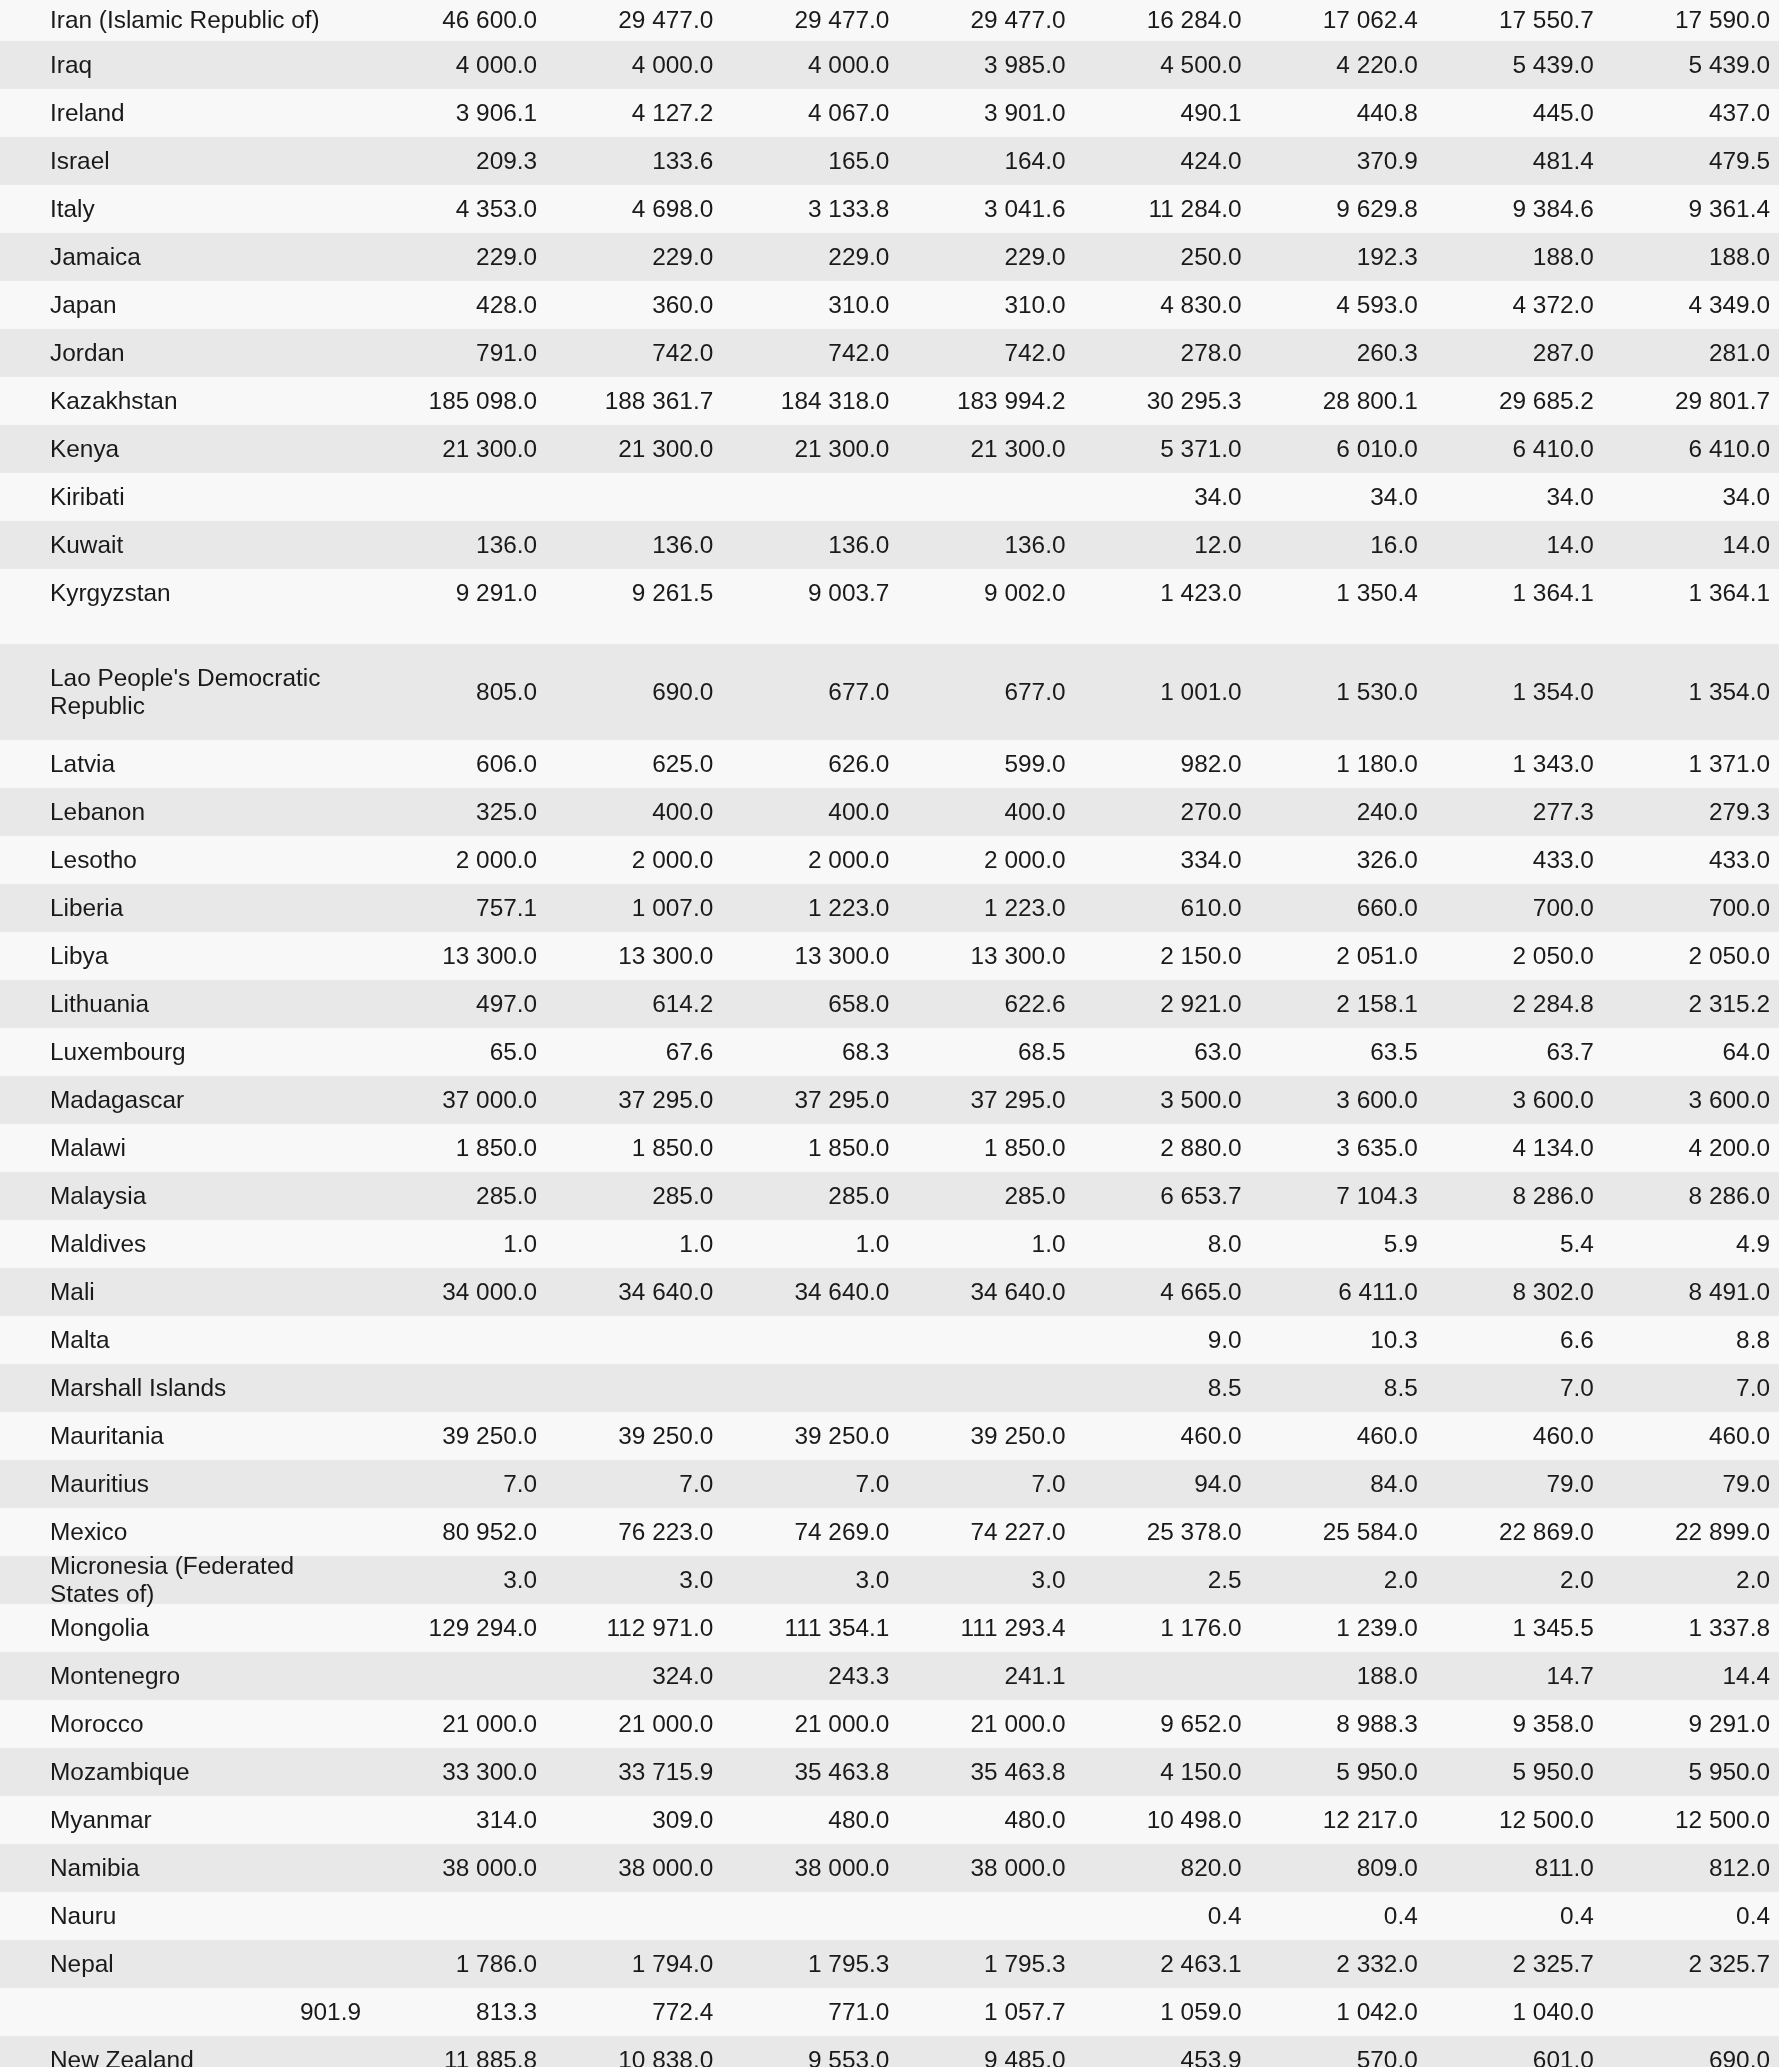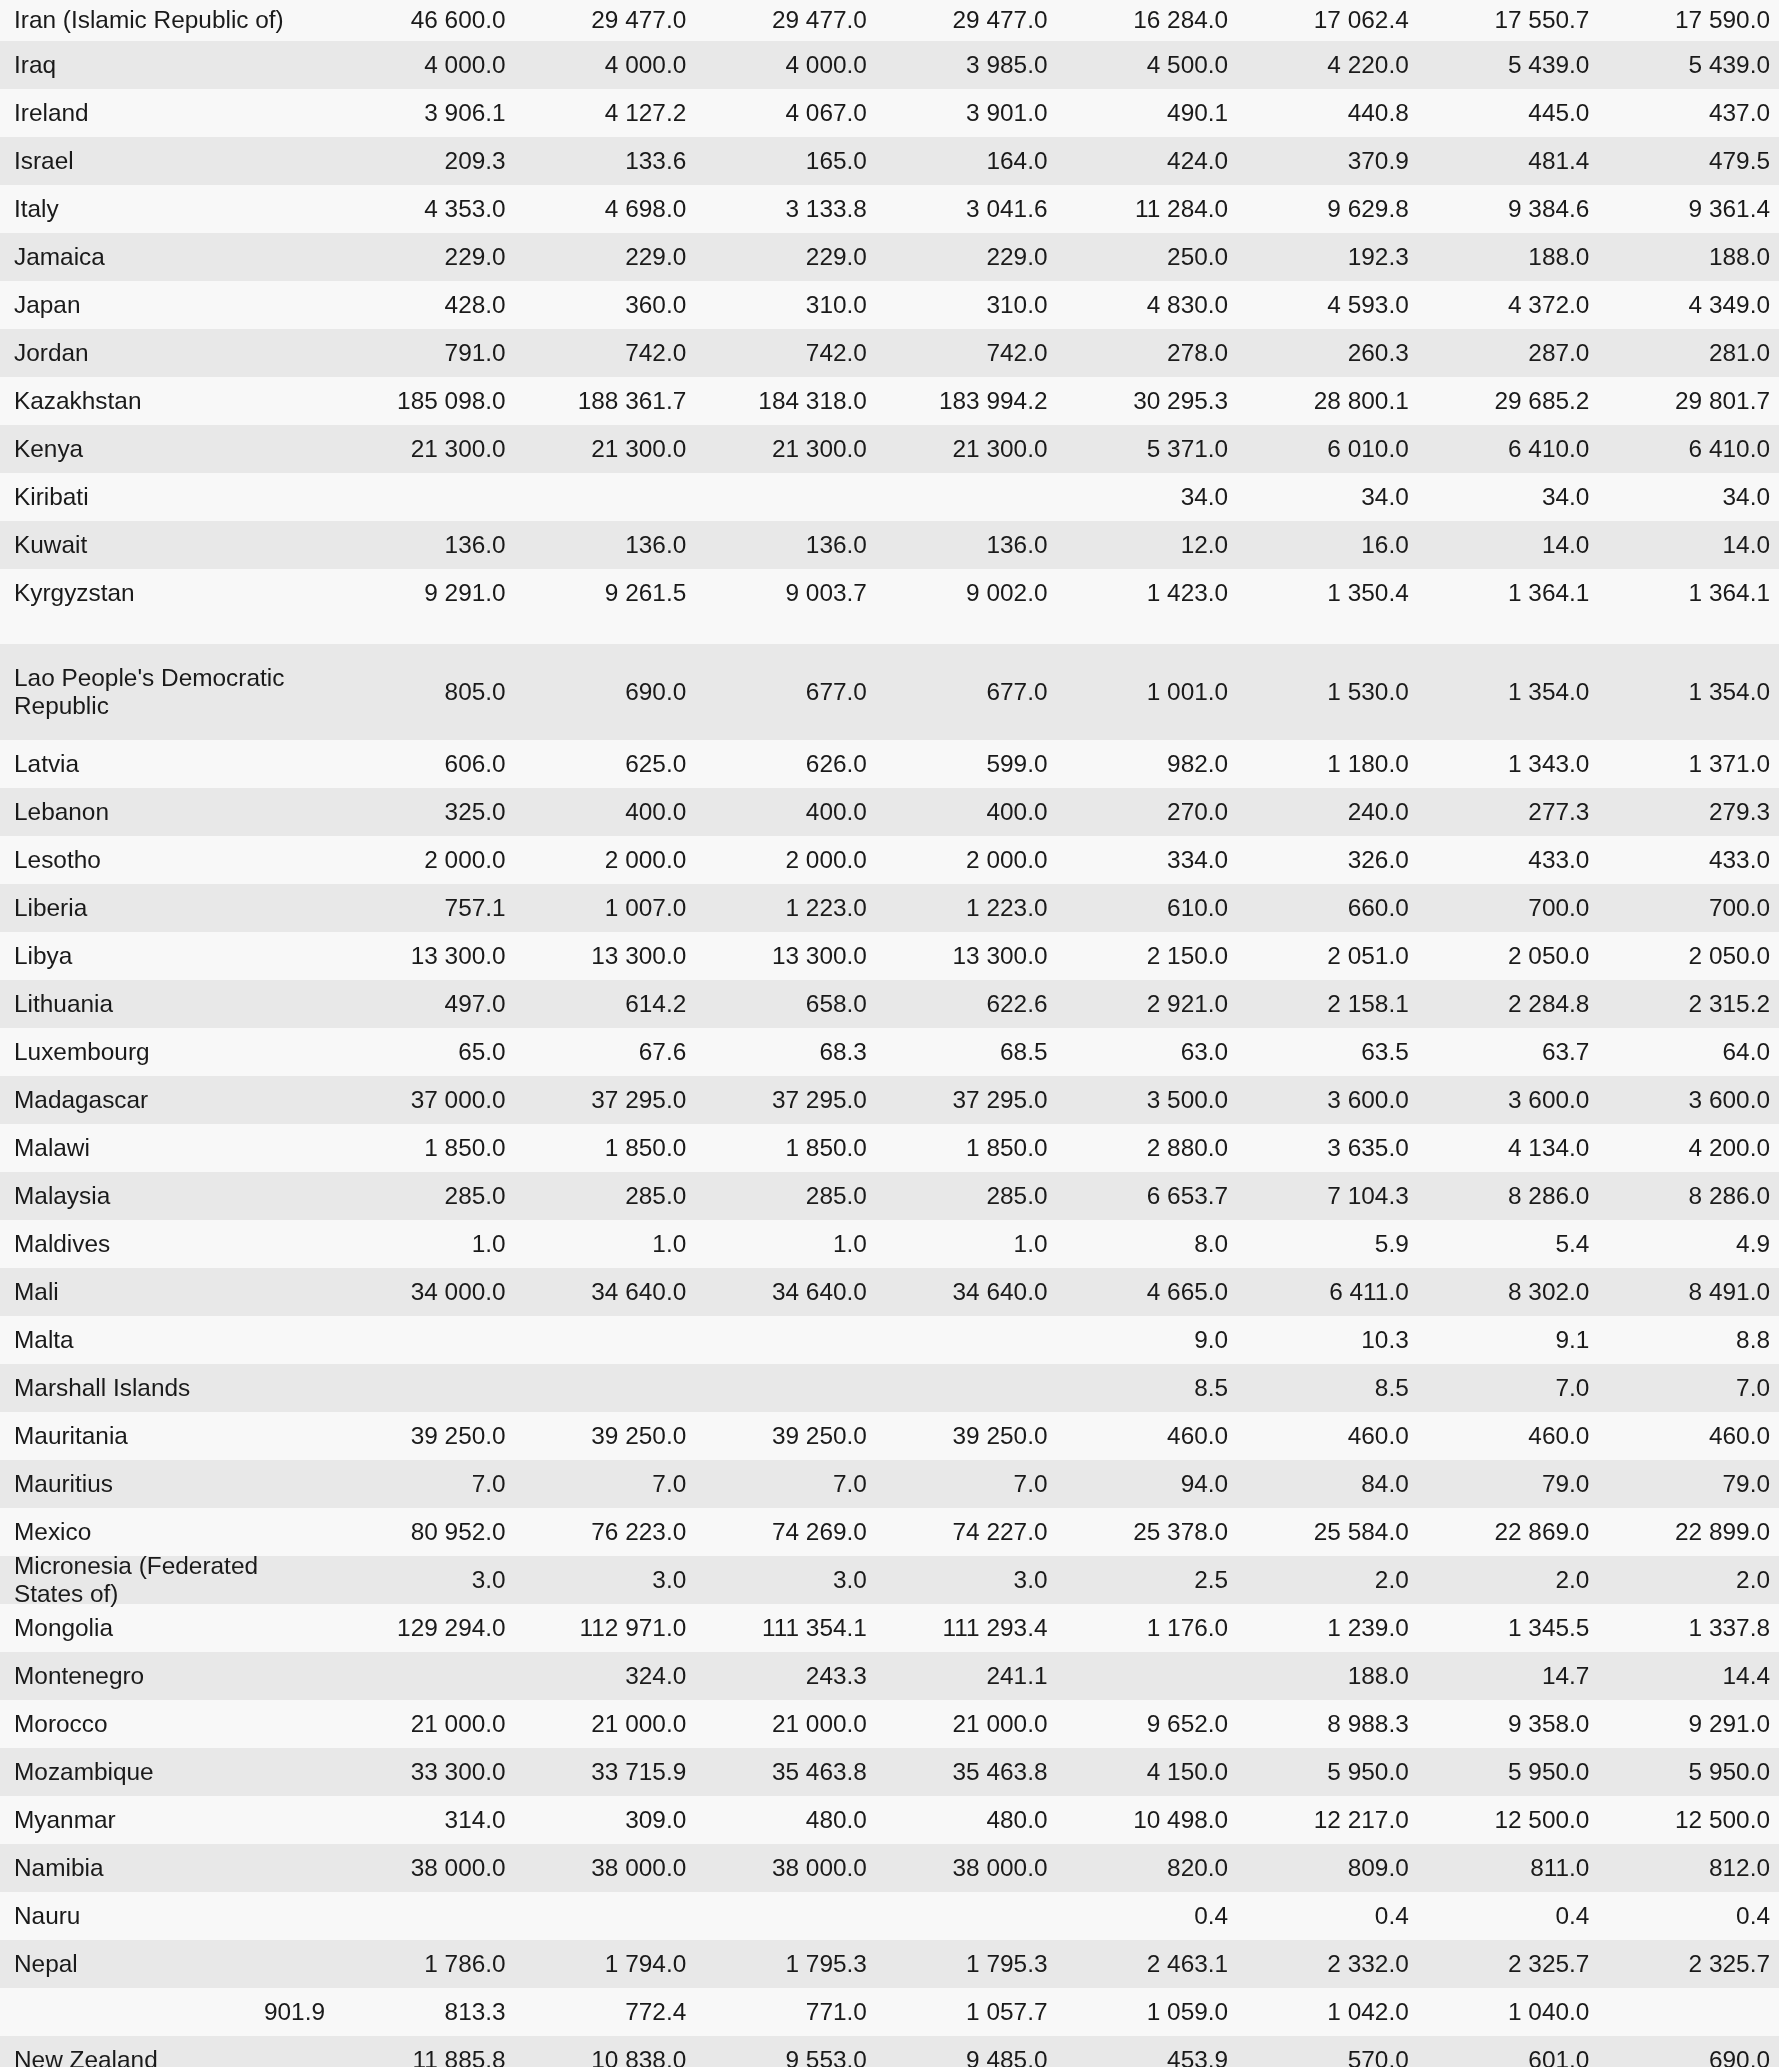--- a/index.html
+++ b/index.html
@@ -20,20 +20,21 @@
     width: 1779px;
     height: 2067px;
     overflow: hidden;
   }
   .row {
     display: grid;
     grid-template-columns: 334px repeat(8, 1fr);
     align-items: center;
     height: 48px;
     background: var(--row-light);
+    padding-left: 36px;
   }
   .row:nth-child(even) { background: var(--row-dark); }
   .row:first-child { height: 41px; }
   .row:nth-child(14) { height: 96px; margin-top: 27px; }
   .cell {
     font-size: 24.4px;
     line-height: 1.16;
     white-space: nowrap;
     overflow: hidden;
   }
@@ -341,21 +342,21 @@
         <div class="cell num">8 491.0</div>
       </div>
       <div class="row">
         <div class="cell country">Malta</div>
         <div class="cell num"></div>
         <div class="cell num"></div>
         <div class="cell num"></div>
         <div class="cell num"></div>
         <div class="cell num">9.0</div>
         <div class="cell num">10.3</div>
-        <div class="cell num">9.1</div>
+        <div class="cell num">6.6</div>
         <div class="cell num">8.8</div>
       </div>
       <div class="row">
         <div class="cell country">Marshall Islands</div>
         <div class="cell num"></div>
         <div class="cell num"></div>
         <div class="cell num"></div>
         <div class="cell num"></div>
         <div class="cell num">8.5</div>
         <div class="cell num">8.5</div>

